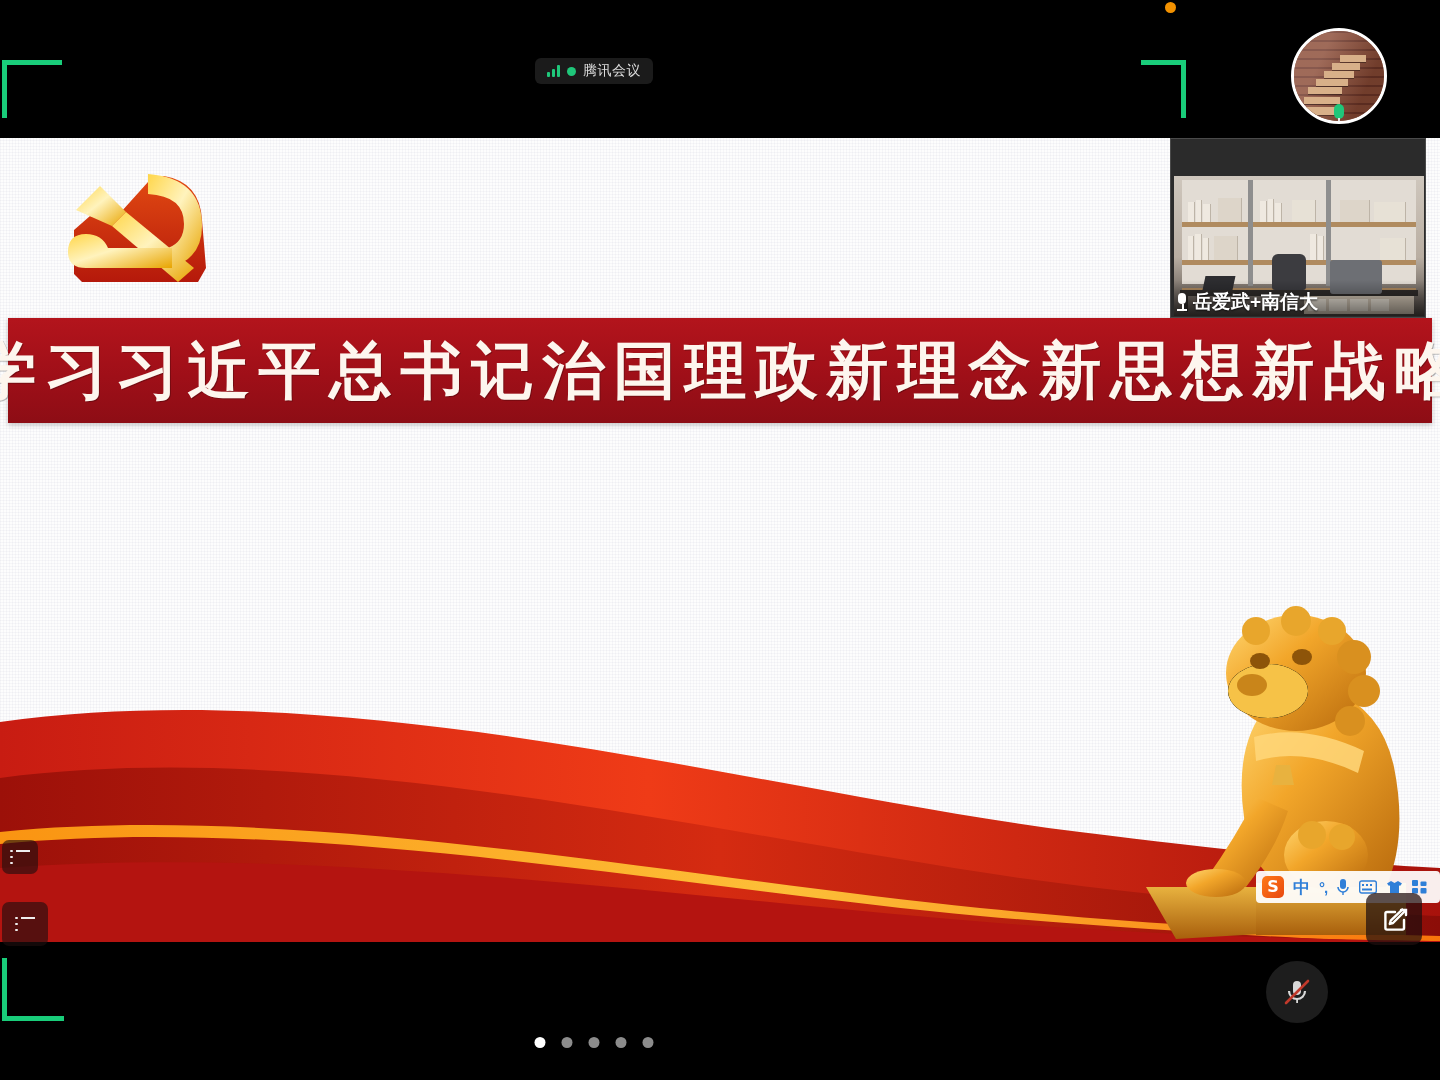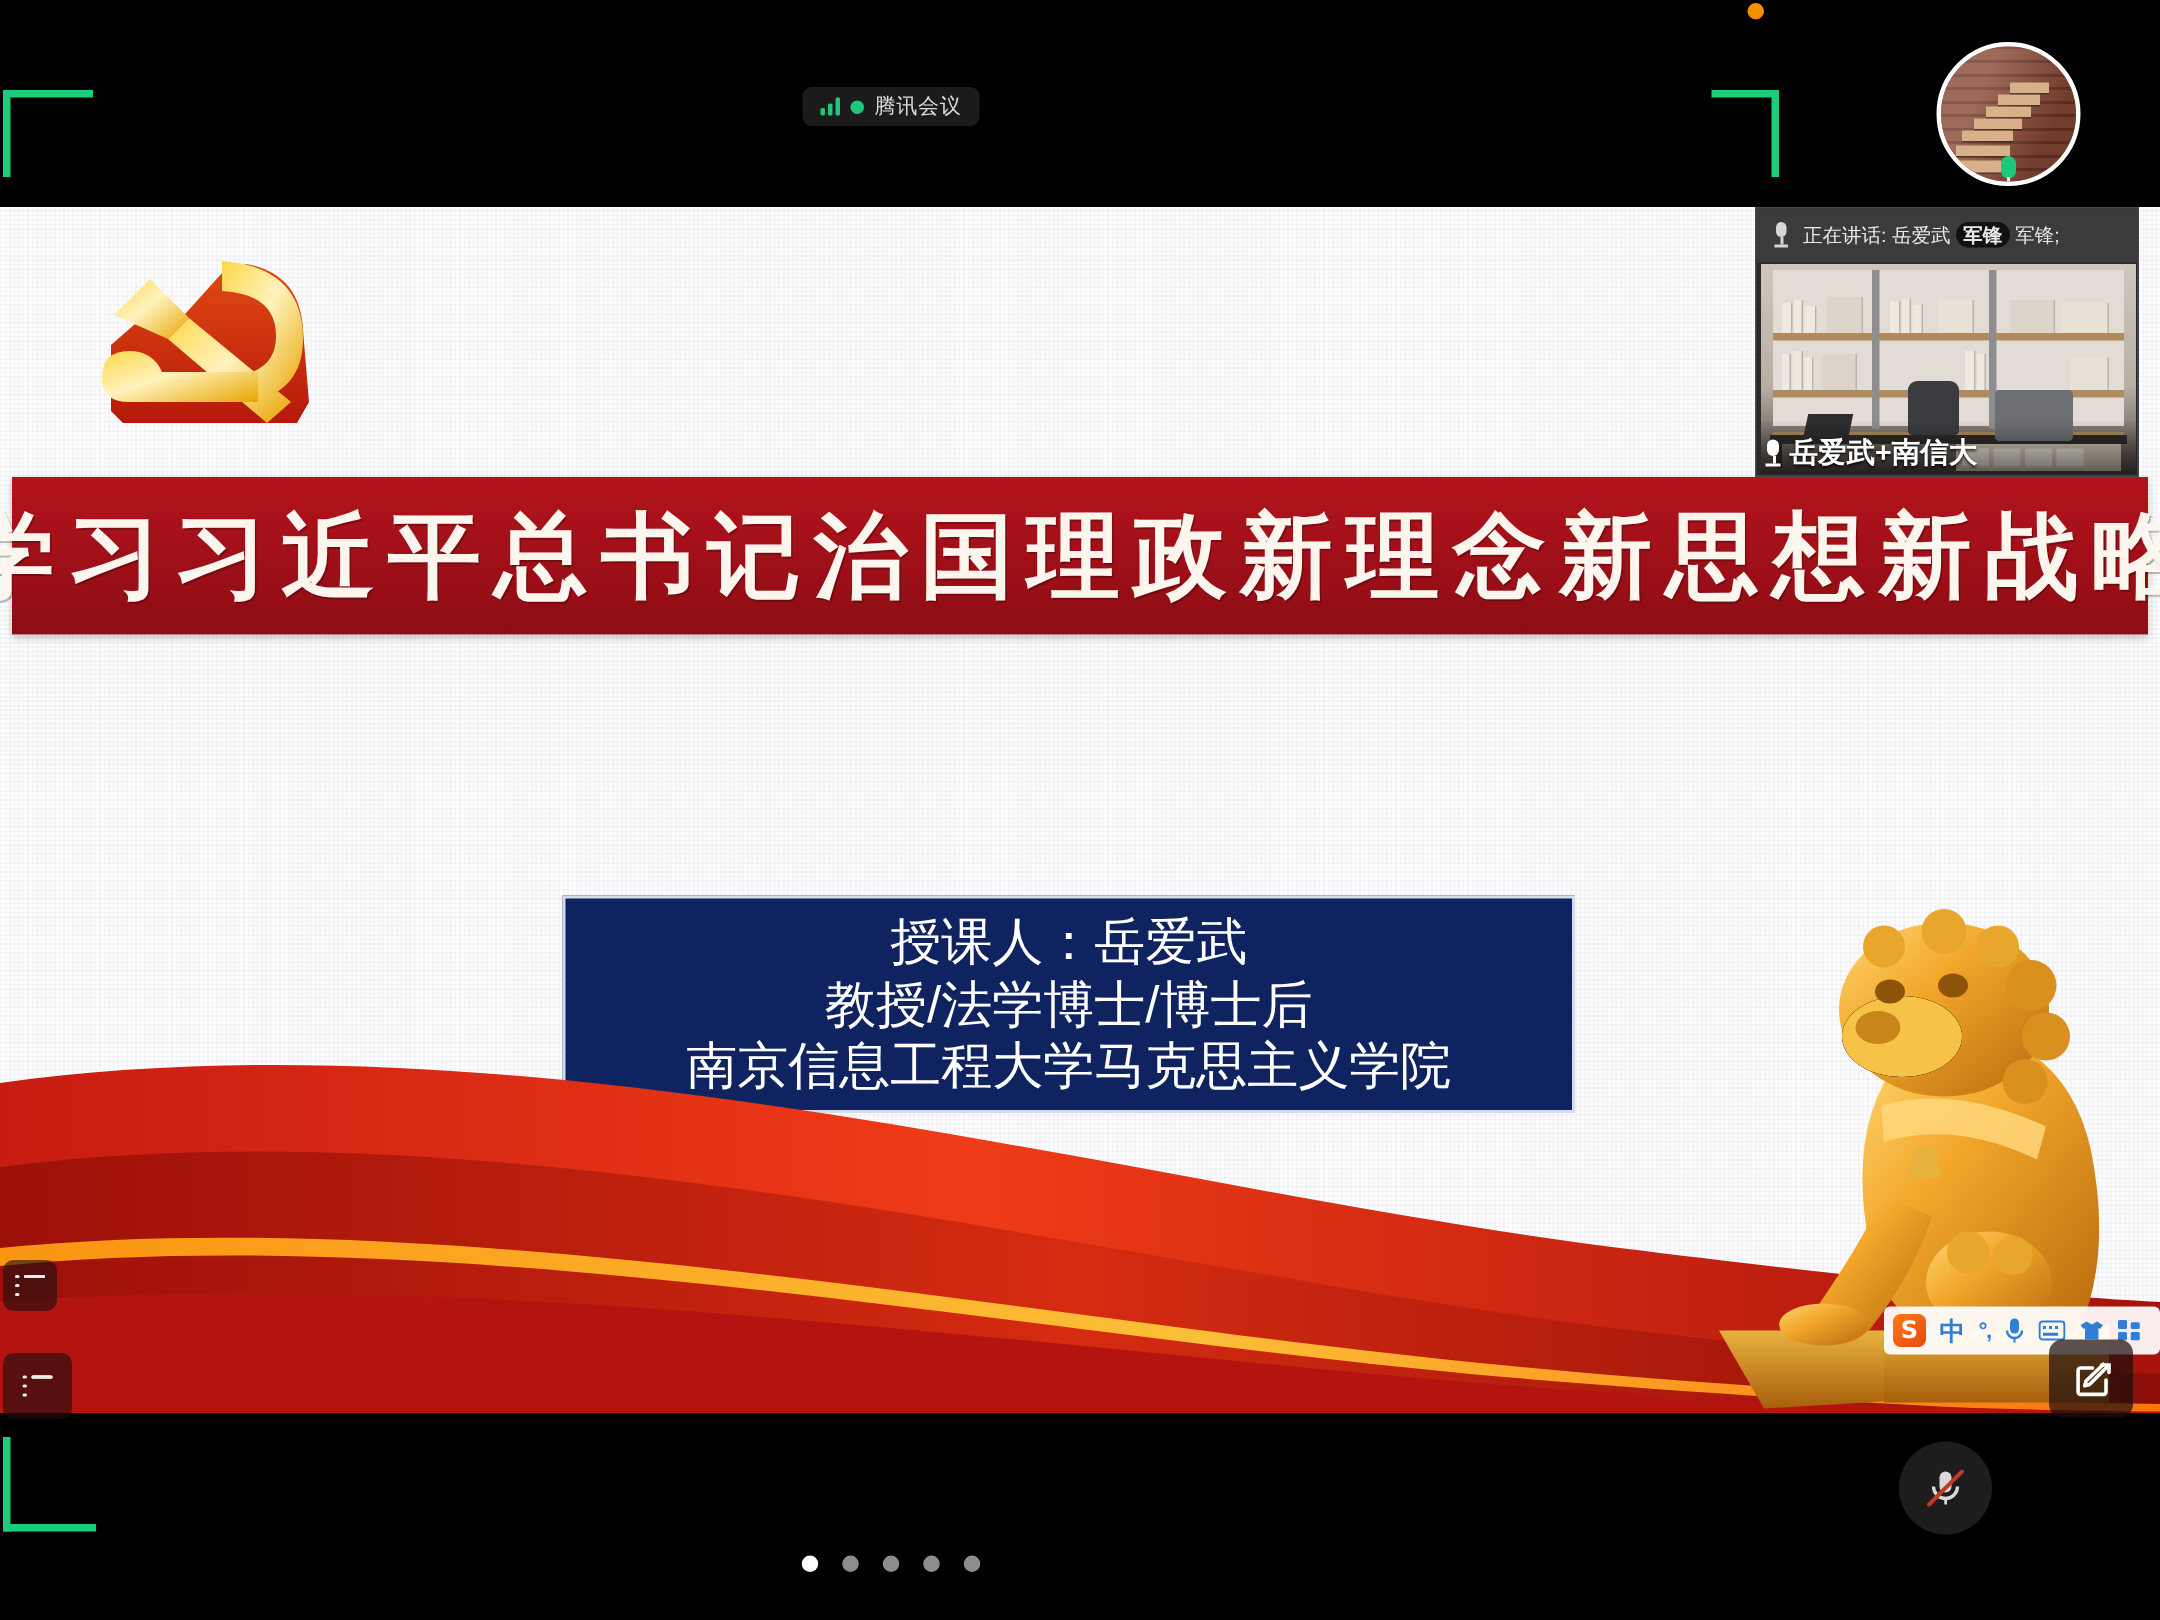--- a/index.html
+++ b/index.html
@@ -286,25 +286,20 @@
     </div>
 
     <div class="forum-banner">
       <span class="txt">“国家治理与国家审计”论坛</span>
     </div>
 
     <div class="title-band">
       <span class="txt">学习习近平总书记治国理政新理念新思想新战略</span>
     </div>
 
-    <div class="speaker-box">
-      <span class="line">授课人：岳爱武</span>
-      <span class="line">教授/法学博士/博士后</span>
-      <span class="line">南京信息工程大学马克思主义学院</span>
-    </div>
 
     <div class="waves">
       <svg viewBox="0 0 1440 260" width="1440" height="260" preserveAspectRatio="none">
         <defs>
           <linearGradient id="w1" x1="0" y1="0" x2="1" y2="0">
             <stop offset="0%" stop-color="#c81c12"></stop>
             <stop offset="45%" stop-color="#ef3b17"></stop>
             <stop offset="100%" stop-color="#a8120c"></stop>
           </linearGradient>
           <linearGradient id="w2" x1="0" y1="0" x2="1" y2="0">
@@ -370,33 +365,20 @@
         <ellipse cx="190" cy="268" rx="42" ry="34" fill="url(#lg)"></ellipse>
         <circle cx="176" cy="248" r="14" fill="#e8a62c"></circle>
         <circle cx="206" cy="250" r="13" fill="#e8a62c"></circle>
 
         <ellipse cx="80" cy="296" rx="30" ry="14" fill="url(#lg)"></ellipse>
       </svg>
     </div>
   </div>
 
   <div class="video-tile">
-    <div class="speak-bar">
-      <span class="mic-ico">
-        <span class="cap"></span>
-          <span class="stem"></span>
-          <span class="base"></span>
-      </span>
-      <span class="who">
-        <span>正在讲话:</span>
-        <span>岳爱武</span>
-        <b>军锋</b>
-        <span>军锋;</span>
-      </span>
-    </div>
 
     <div class="tile-video">
       <div class="room"></div>
 
       <div class="shelfwall" style="left:8px;top:4px;width:234px;height:104px;"></div>
 
       <div class="shelf" style="left:8px;top:46px;width:234px;height:5px;"></div>
       <div class="shelf" style="left:8px;top:84px;width:234px;height:5px;"></div>
       <div class="shelf" style="left:8px;top:112px;width:234px;height:5px;"></div>
 

